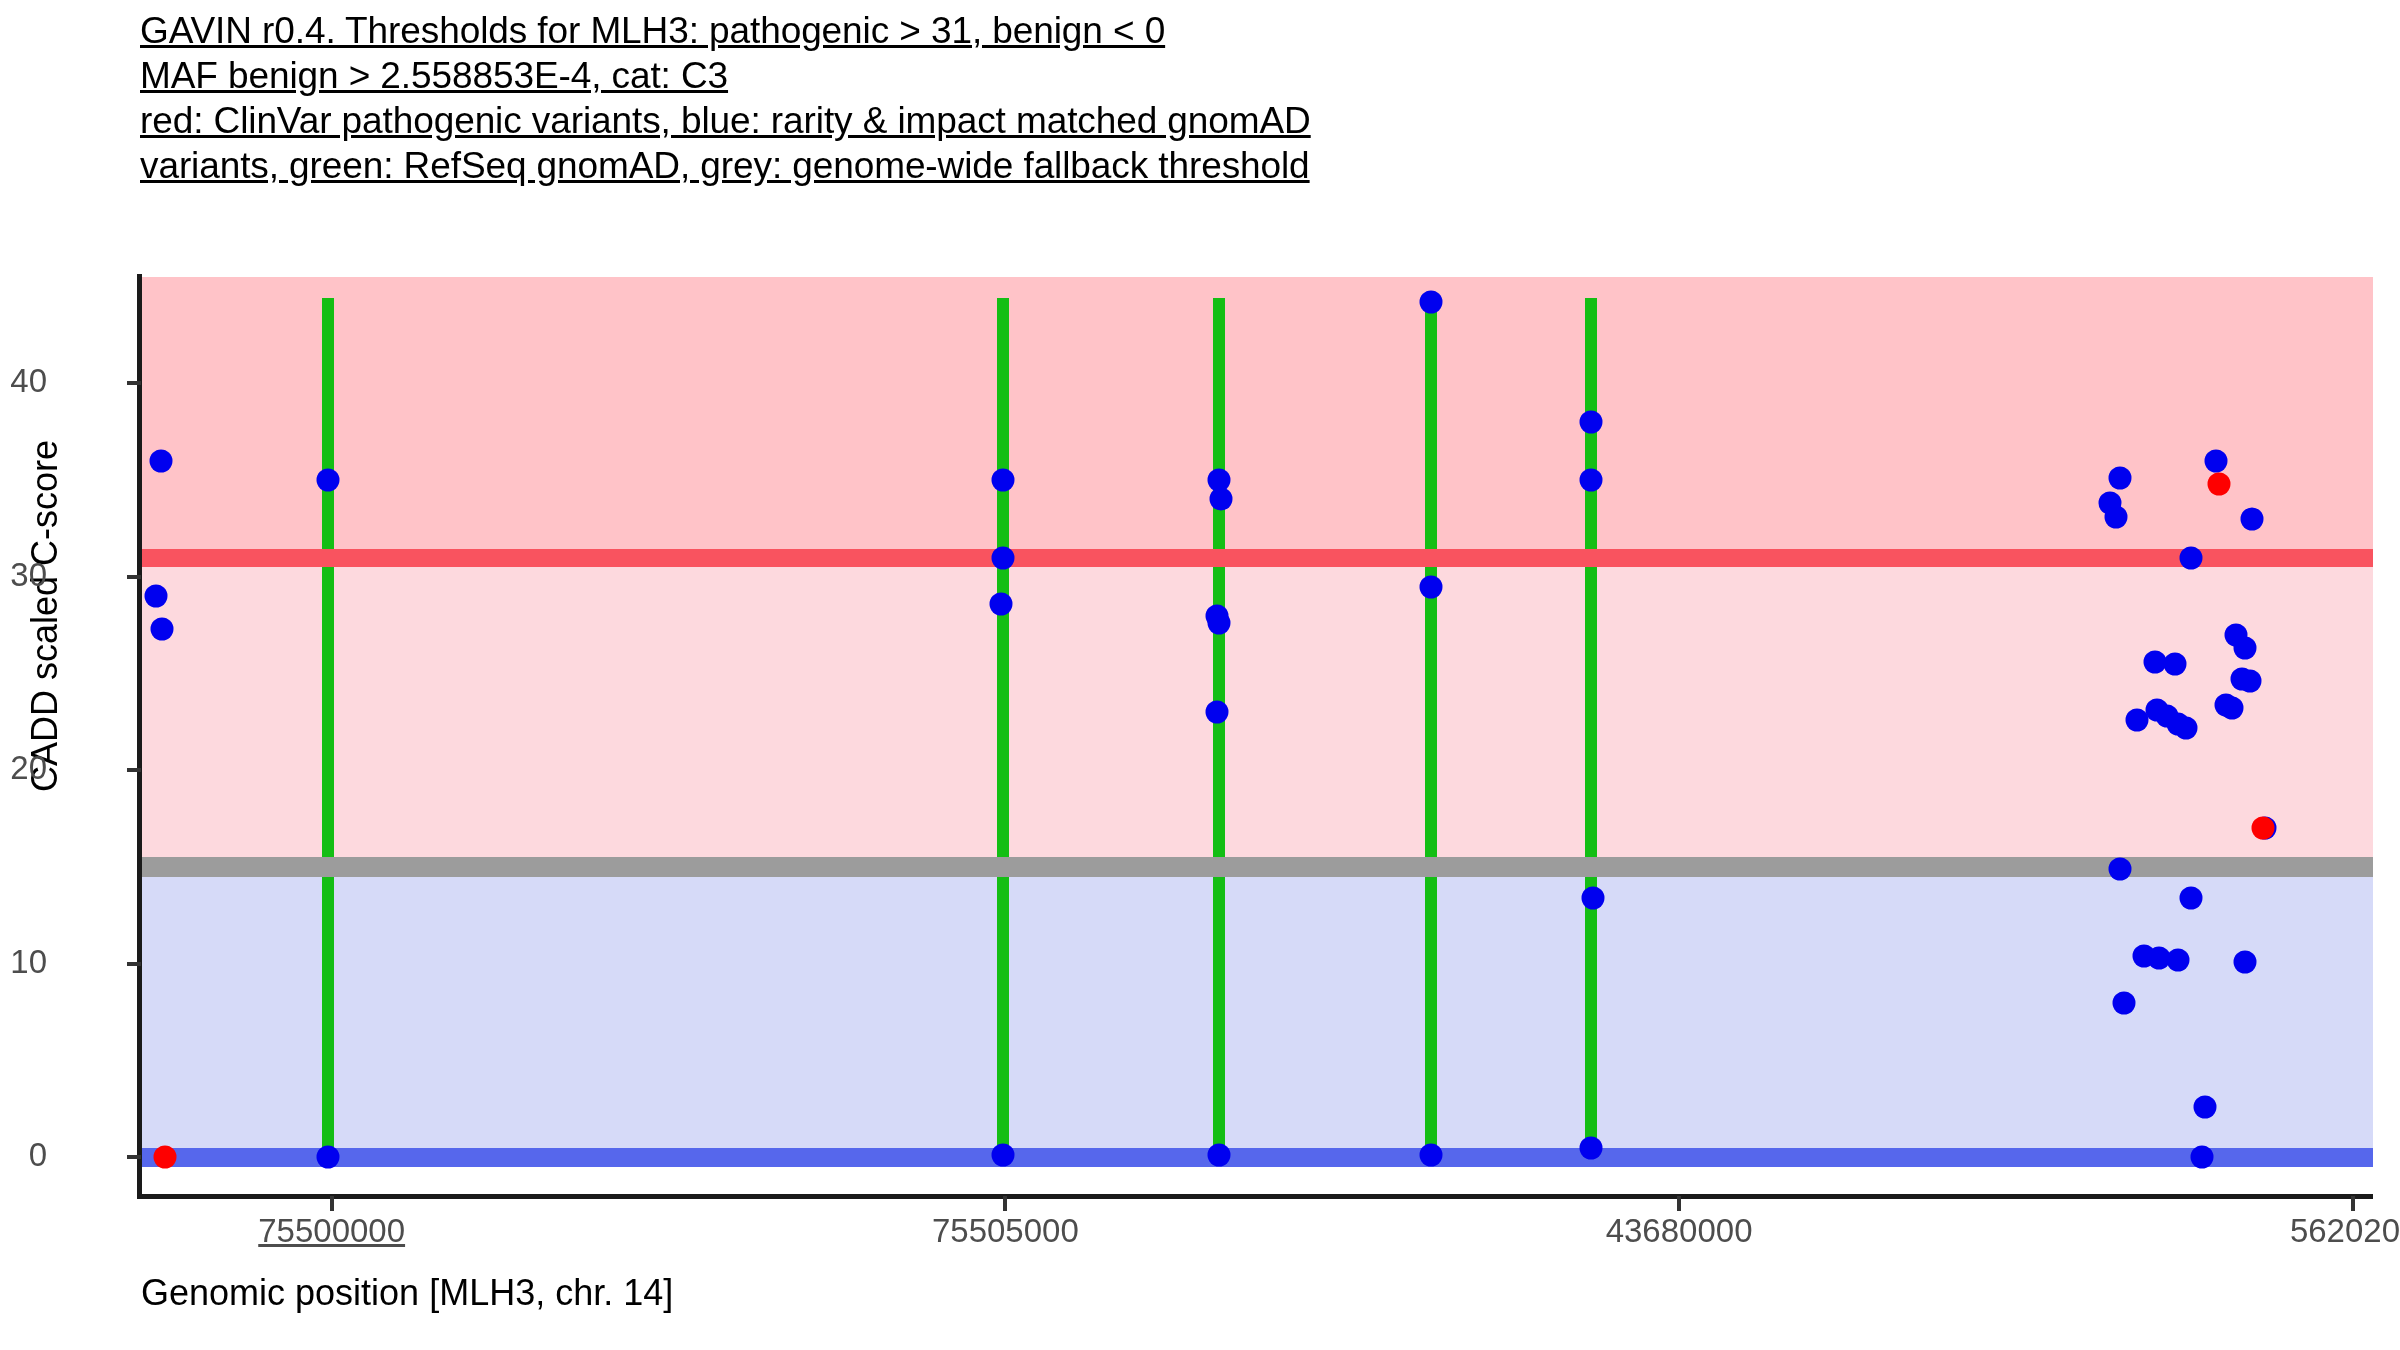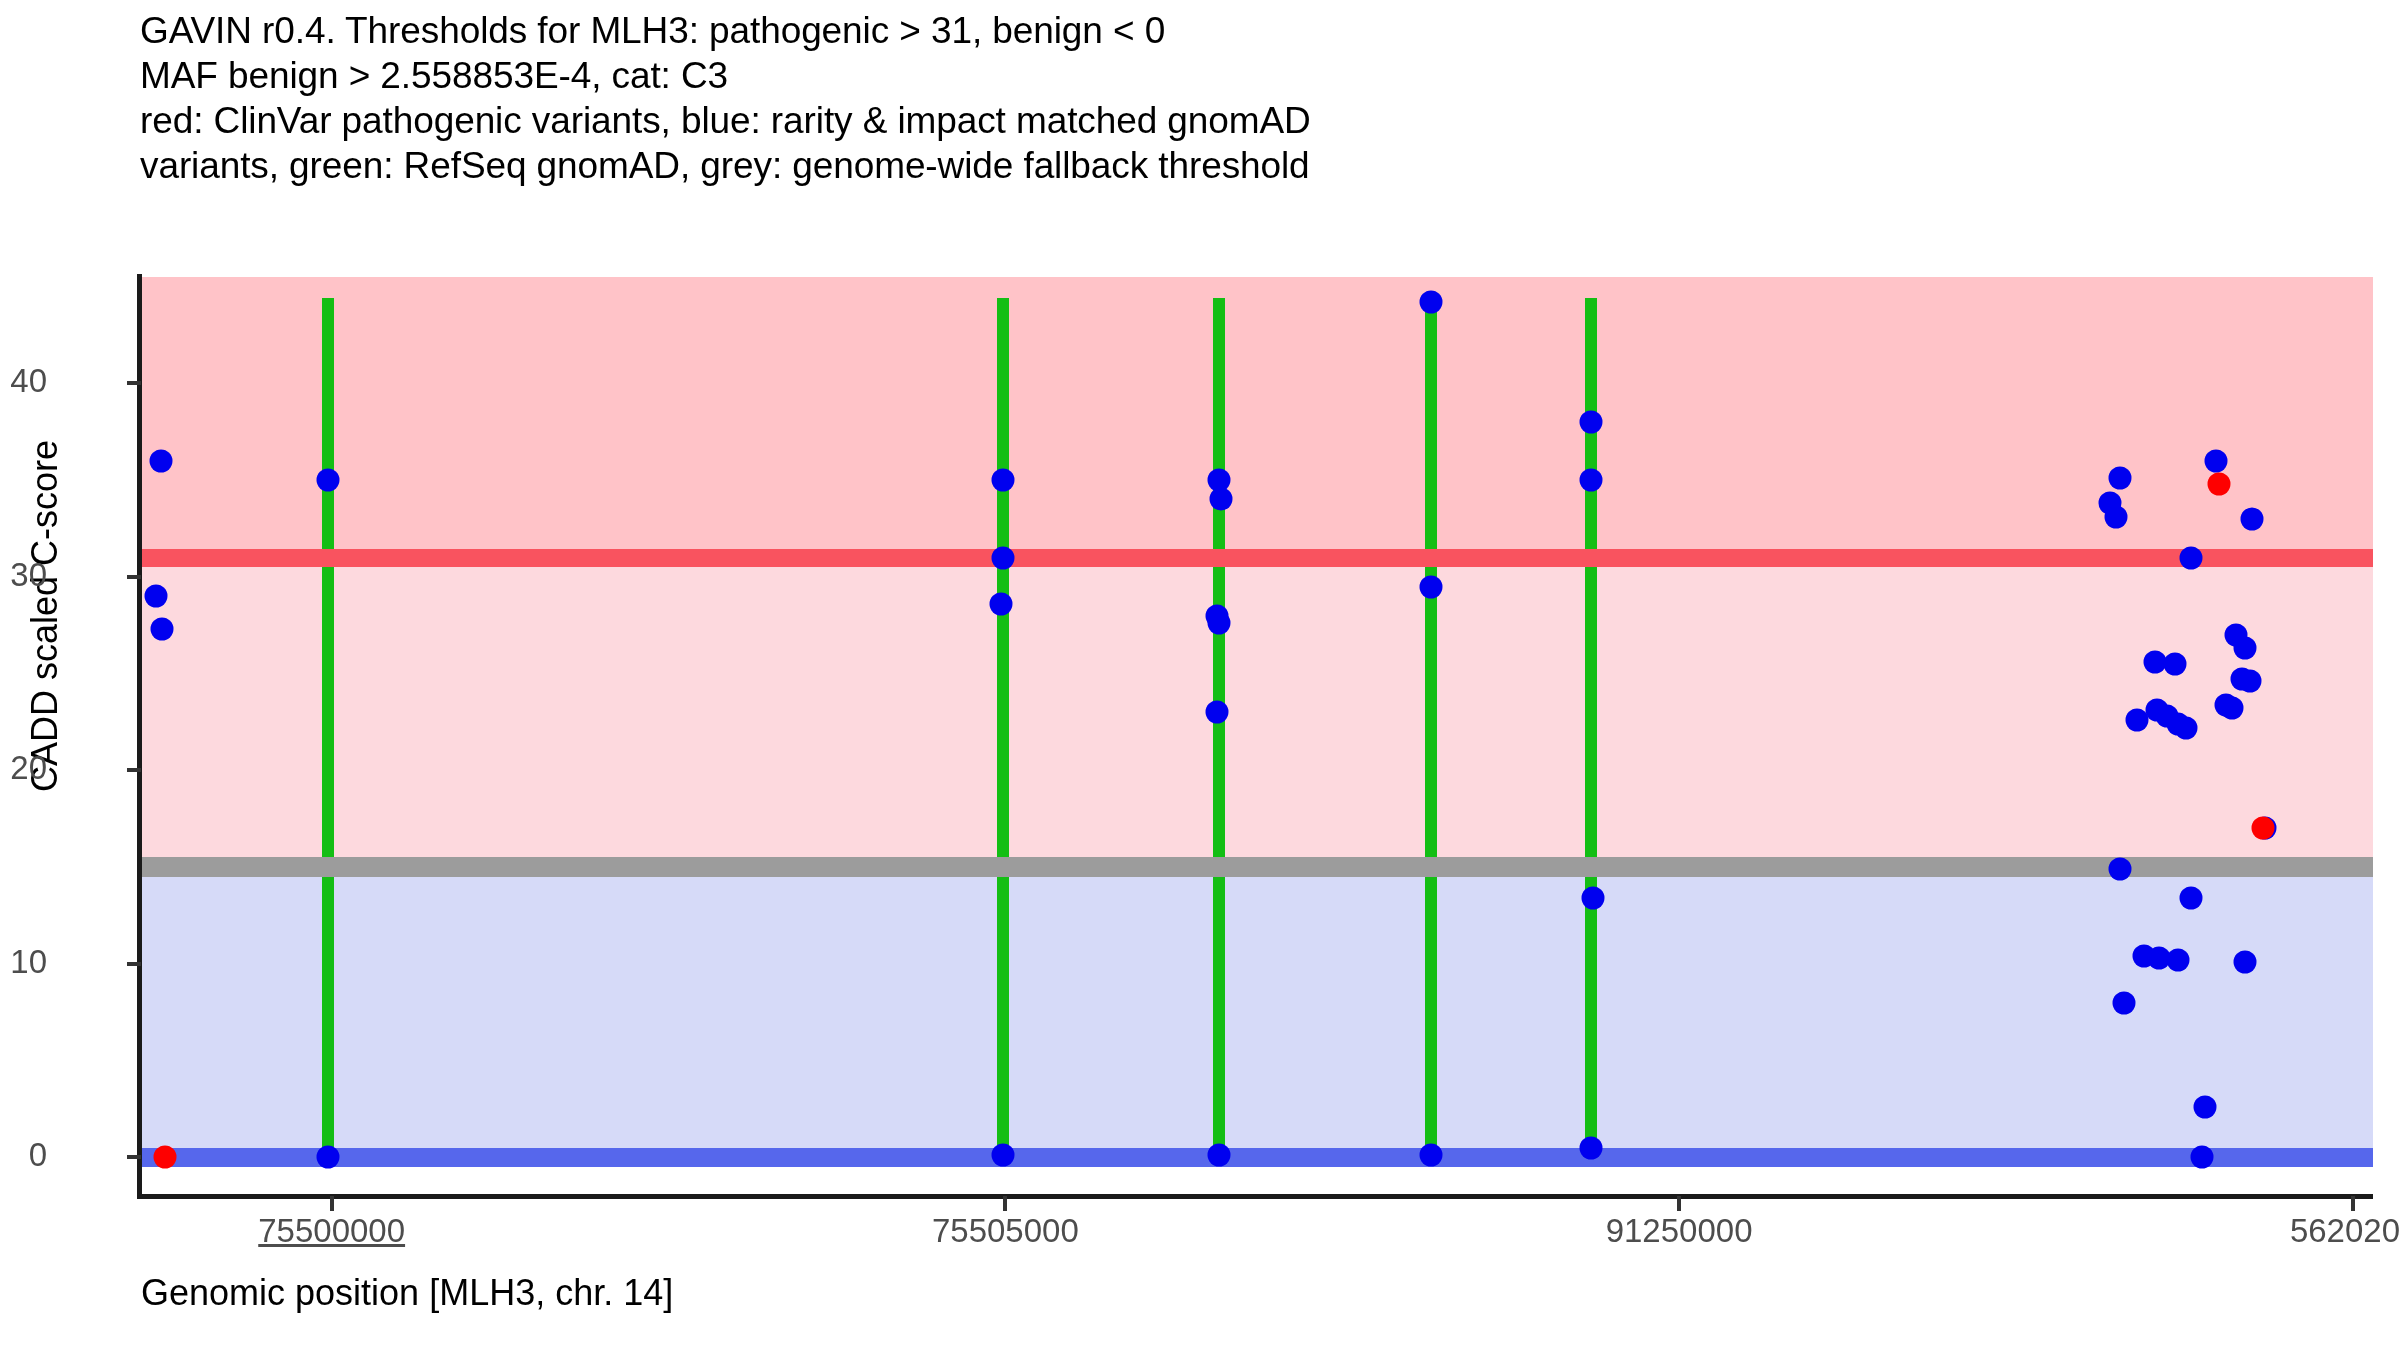--- a/index.html
+++ b/index.html
@@ -15,20 +15,21 @@
     position:absolute;
     left:140px; top:8px;
     width:2000px;
   }
   #title-block .tline {
     font-size:37px;
     line-height:45px;
     color:#000000;
     white-space:nowrap;
     letter-spacing:-0.1px;
+    text-decoration:underline;
   }
   #plot-wrap {
     position:absolute;
     left:0; top:0; width:2400px; height:1350px;
   }
   #y-axis-title {
     position:absolute;
     left:-205px; top:595px;
     width:500px;
     transform:rotate(-90deg);
@@ -199,18 +200,18 @@
       <div class="ytick-label" style="top: 749.358px;">20</div>
       <div class="ytick-mark" style="top: 768.358px;"></div>
       <div class="ytick-label" style="top: 555.884px;">30</div>
       <div class="ytick-mark" style="top: 574.884px;"></div>
       <div class="ytick-label" style="top: 362.411px;">40</div>
       <div class="ytick-mark" style="top: 381.411px;"></div>
       <div class="xtick-label" style="left: 331.66px; text-decoration: underline;">75500000</div>
       <div class="xtick-mark" style="left: 329.66px;"></div>
       <div class="xtick-label" style="left: 1005.37px;">75505000</div>
       <div class="xtick-mark" style="left: 1003.37px;"></div>
-      <div class="xtick-label" style="left: 1679.08px;">91250000</div>
+      <div class="xtick-label" style="left: 1679.08px;">43680000</div>
       <div class="xtick-mark" style="left: 1677.08px;"></div>
       <div class="xtick-label" style="left: 2400px; transform: translateX(-100%);">562020</div>
       <div class="xtick-mark" style="left: 2350.79px;"></div>
     </div>
 </div>
 
 </body></html>

